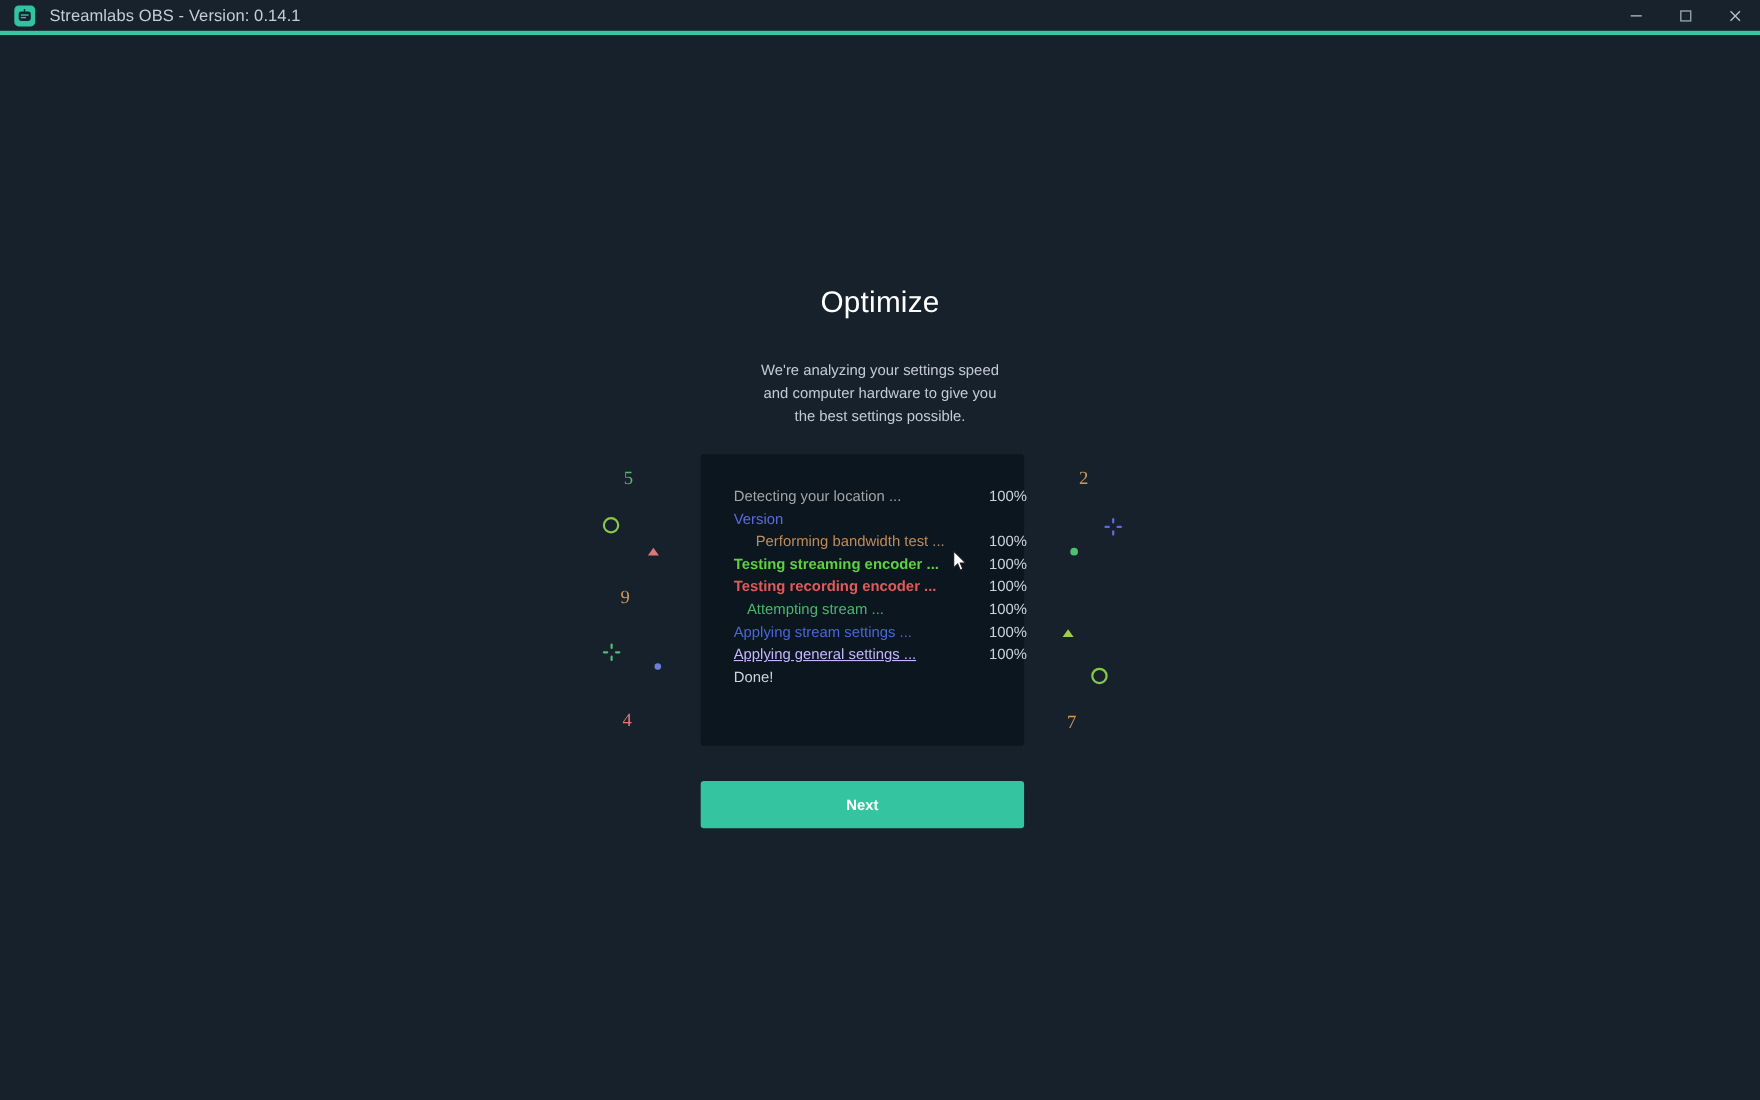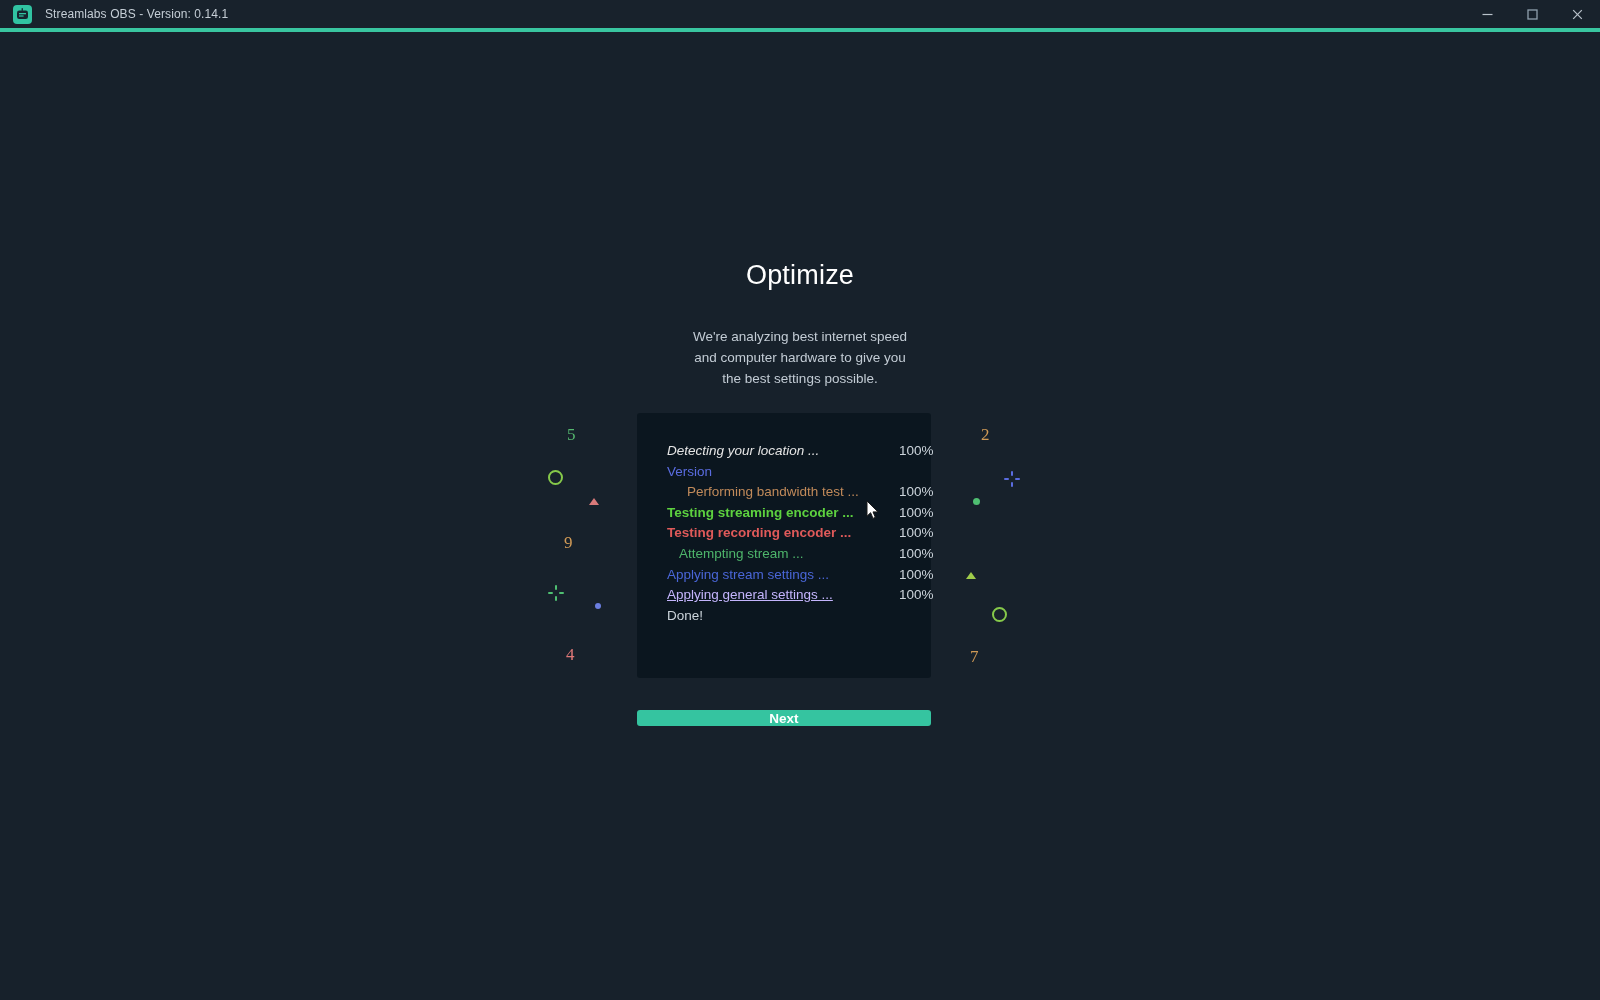--- a/index.html
+++ b/index.html
@@ -17,21 +17,21 @@
     display:flex; align-items:center;
   }
   #app-icon {
     width:19px; height:19px; margin-left:13px;
     border-radius:4px; background:#31c3a2;
     display:flex; align-items:center; justify-content:center;
   }
   #app-icon svg { display:block; }
   #title-text {
     margin-left:13px;
-    font-size:12px; color:#c5ced6; letter-spacing:.1px;
+    font-size:15px; color:#c5ced6; letter-spacing:.1px;
     white-space:nowrap;
   }
   #win-controls {
     margin-left:auto; display:flex; height:28px;
   }
   .win-btn {
     width:45px; height:28px;
     display:flex; align-items:center; justify-content:center;
     color:#c3ccd4;
   }
@@ -92,21 +92,21 @@
   .log-label { flex:0 0 auto; }
   .log-pct {
     position:absolute; left:232px;
     color:#ccd4db; font-size:13.5px;
   }
   .log-row-wrap { position:relative; }
 
   
   #next-button {
     position:absolute; left:637px; top:678px;
-    width:294px; height:16px;
+    width:294px; height:43px;
     background:#35c4a0; border:none; border-radius:3px;
     color:#ffffff; font-size:13.5px; font-weight:bold;
     font-family:"Liberation Sans", sans-serif;
     display:flex; align-items:center; justify-content:center;
     cursor:pointer;
   }
 
   
   #cursor { position:absolute; left:866px; top:468px; }
 </style>
@@ -171,25 +171,25 @@
       </div>
       <div class="deco dot" style="left: 973px; top: 466px; width: 7px; height: 7px; background: rgb(79, 191, 114);"></div>
       <div class="deco tri" style="left: 966px; top: 540px; border-left: 5px solid transparent; border-right: 5px solid transparent; border-bottom: 7.5px solid rgb(159, 204, 74);"></div>
       <div class="deco ring" style="left: 992px; top: 575px; width: 15px; height: 15px; border: 2px solid rgb(134, 201, 74);"></div>
       <div class="deco deco-num" style="left: 970px; top: 615px; font-size: 17px; color: rgb(208, 154, 86);">7</div>
     </div>
 
   <div id="content">
 
     <div id="page-title">Optimize</div>
-    <div id="page-subtitle">We're analyzing best internet speed and computer hardware to give you the best settings possible.</div>
+    <div id="page-subtitle">We're analyzing your settings speed and computer hardware to give you the best settings possible.</div>
 
     <div id="log-panel">
         <div class="log-row log-row-wrap">
-          <span class="log-label" style="color: #e5e5e5; font-style: italic;">Detecting your location ...</span>
+          <span class="log-label" style="color: #a3a3a3;">Detecting your location ...</span>
           <span class="log-pct">100%</span>
         </div>
         <div class="log-row log-row-wrap">
           <span class="log-label" style="color: rgb(90, 108, 224);">Version</span>
         </div>
         <div class="log-row log-row-wrap">
           <span class="log-label" style="color: rgb(193, 138, 90); margin-left: 20px;">Performing bandwidth test ...</span>
           <span class="log-pct">100%</span>
         </div>
         <div class="log-row log-row-wrap">

